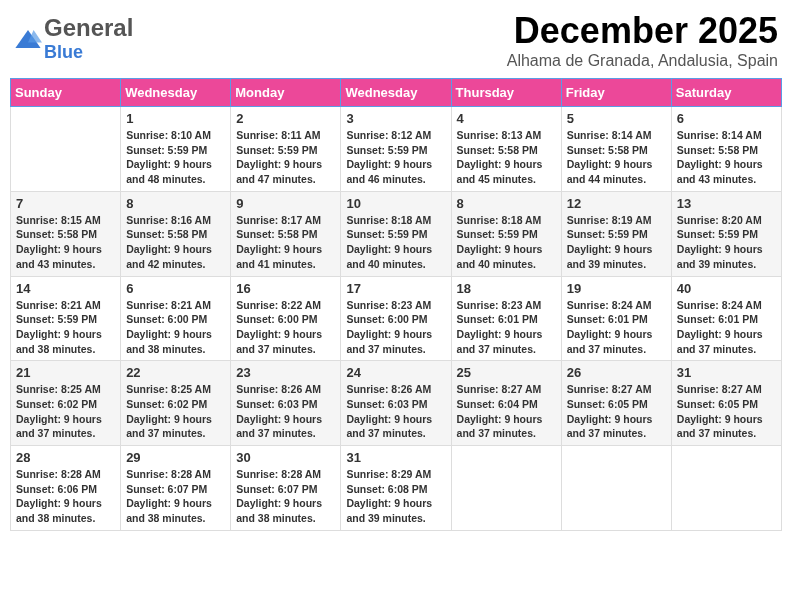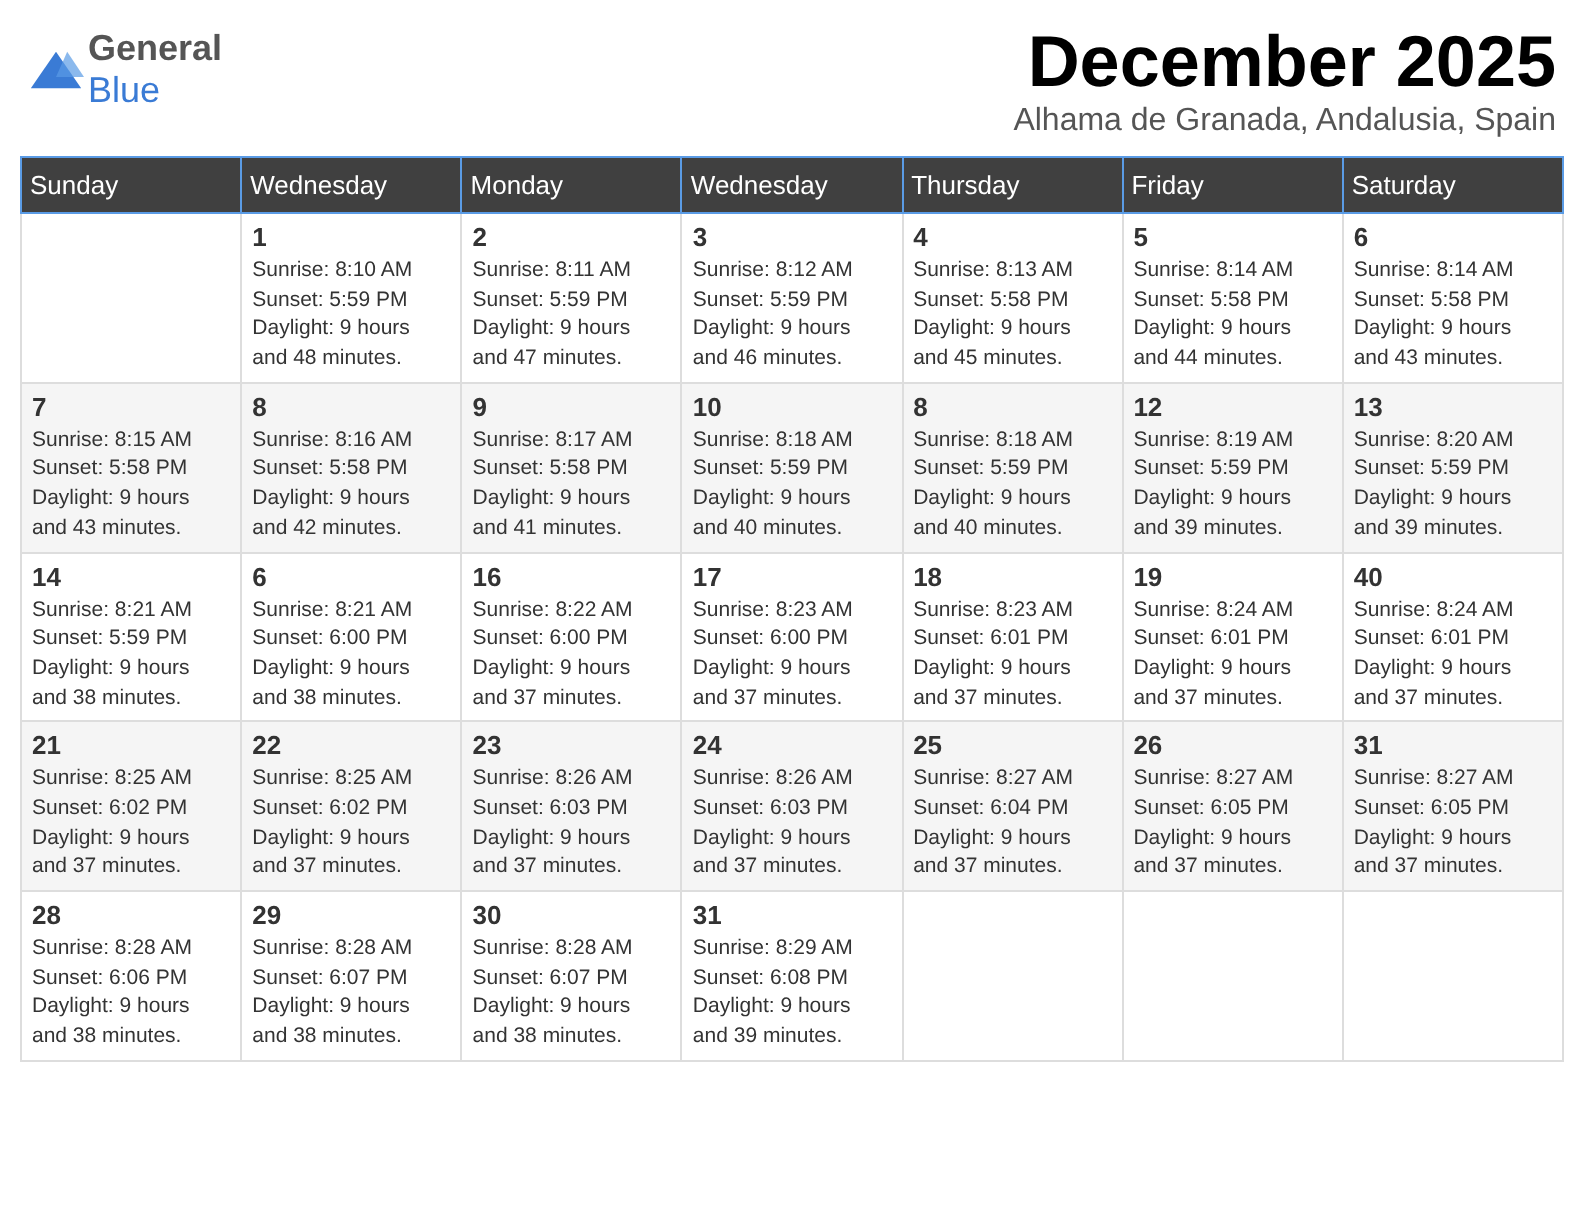--- a/index.html
+++ b/index.html
@@ -17,27 +17,27 @@
       margin-bottom: 8px;
       padding: 0 4px;
     }
     .logo {
       display: flex;
       align-items: center;
       gap: 2px;
       margin-top: 4px;
     }
     .logo-text-general {
-      font-size: 18px;
+      font-size: 24px;
       font-weight: bold;
       color: #555;
     }
     .logo-text-blue {
       font-size: 18px;
-      font-weight: normal;
+      font-weight: bold;
       color: #3a7bd5;
     }
     .logo-icon {
       width: 28px;
       height: 24px;
     }
     .title-section {
       text-align: right;
     }
     .month-title {
@@ -48,24 +48,24 @@
     .subtitle {
       font-size: 16px;
       color: #555;
     }
     .calendar-table {
       width: 100%;
       border-collapse: collapse;
       border: 1px solid #ccc;
     }
     .calendar-table th {
-      background-color: #404040;
+      background-color: #ec4899;
       color: #fff;
       font-size: 13px;
-      font-weight: normal;
+      font-weight: bold;
       padding: 6px 4px;
       text-align: left;
       border: 1px solid #5a9be5;
     }
     .calendar-table td {
       vertical-align: top;
       border: 1px solid #ddd;
       padding: 4px 5px;
       width: 110px;
       min-height: 80px;
@@ -76,20 +76,21 @@
       font-size: 13px;
       font-weight: bold;
       color: #333;
       display: block;
       margin-bottom: 2px;
     }
     .day-info {
       font-size: 10.5px;
       line-height: 1.4;
       color: #333;
+      font-weight: bold;
     }
     .row-shaded td {
       background-color: #f5f5f5;
     }
     .row-white td {
       background-color: #ffffff;
     }
     .empty-cell {
       background-color: #f9f9f9;
     }

